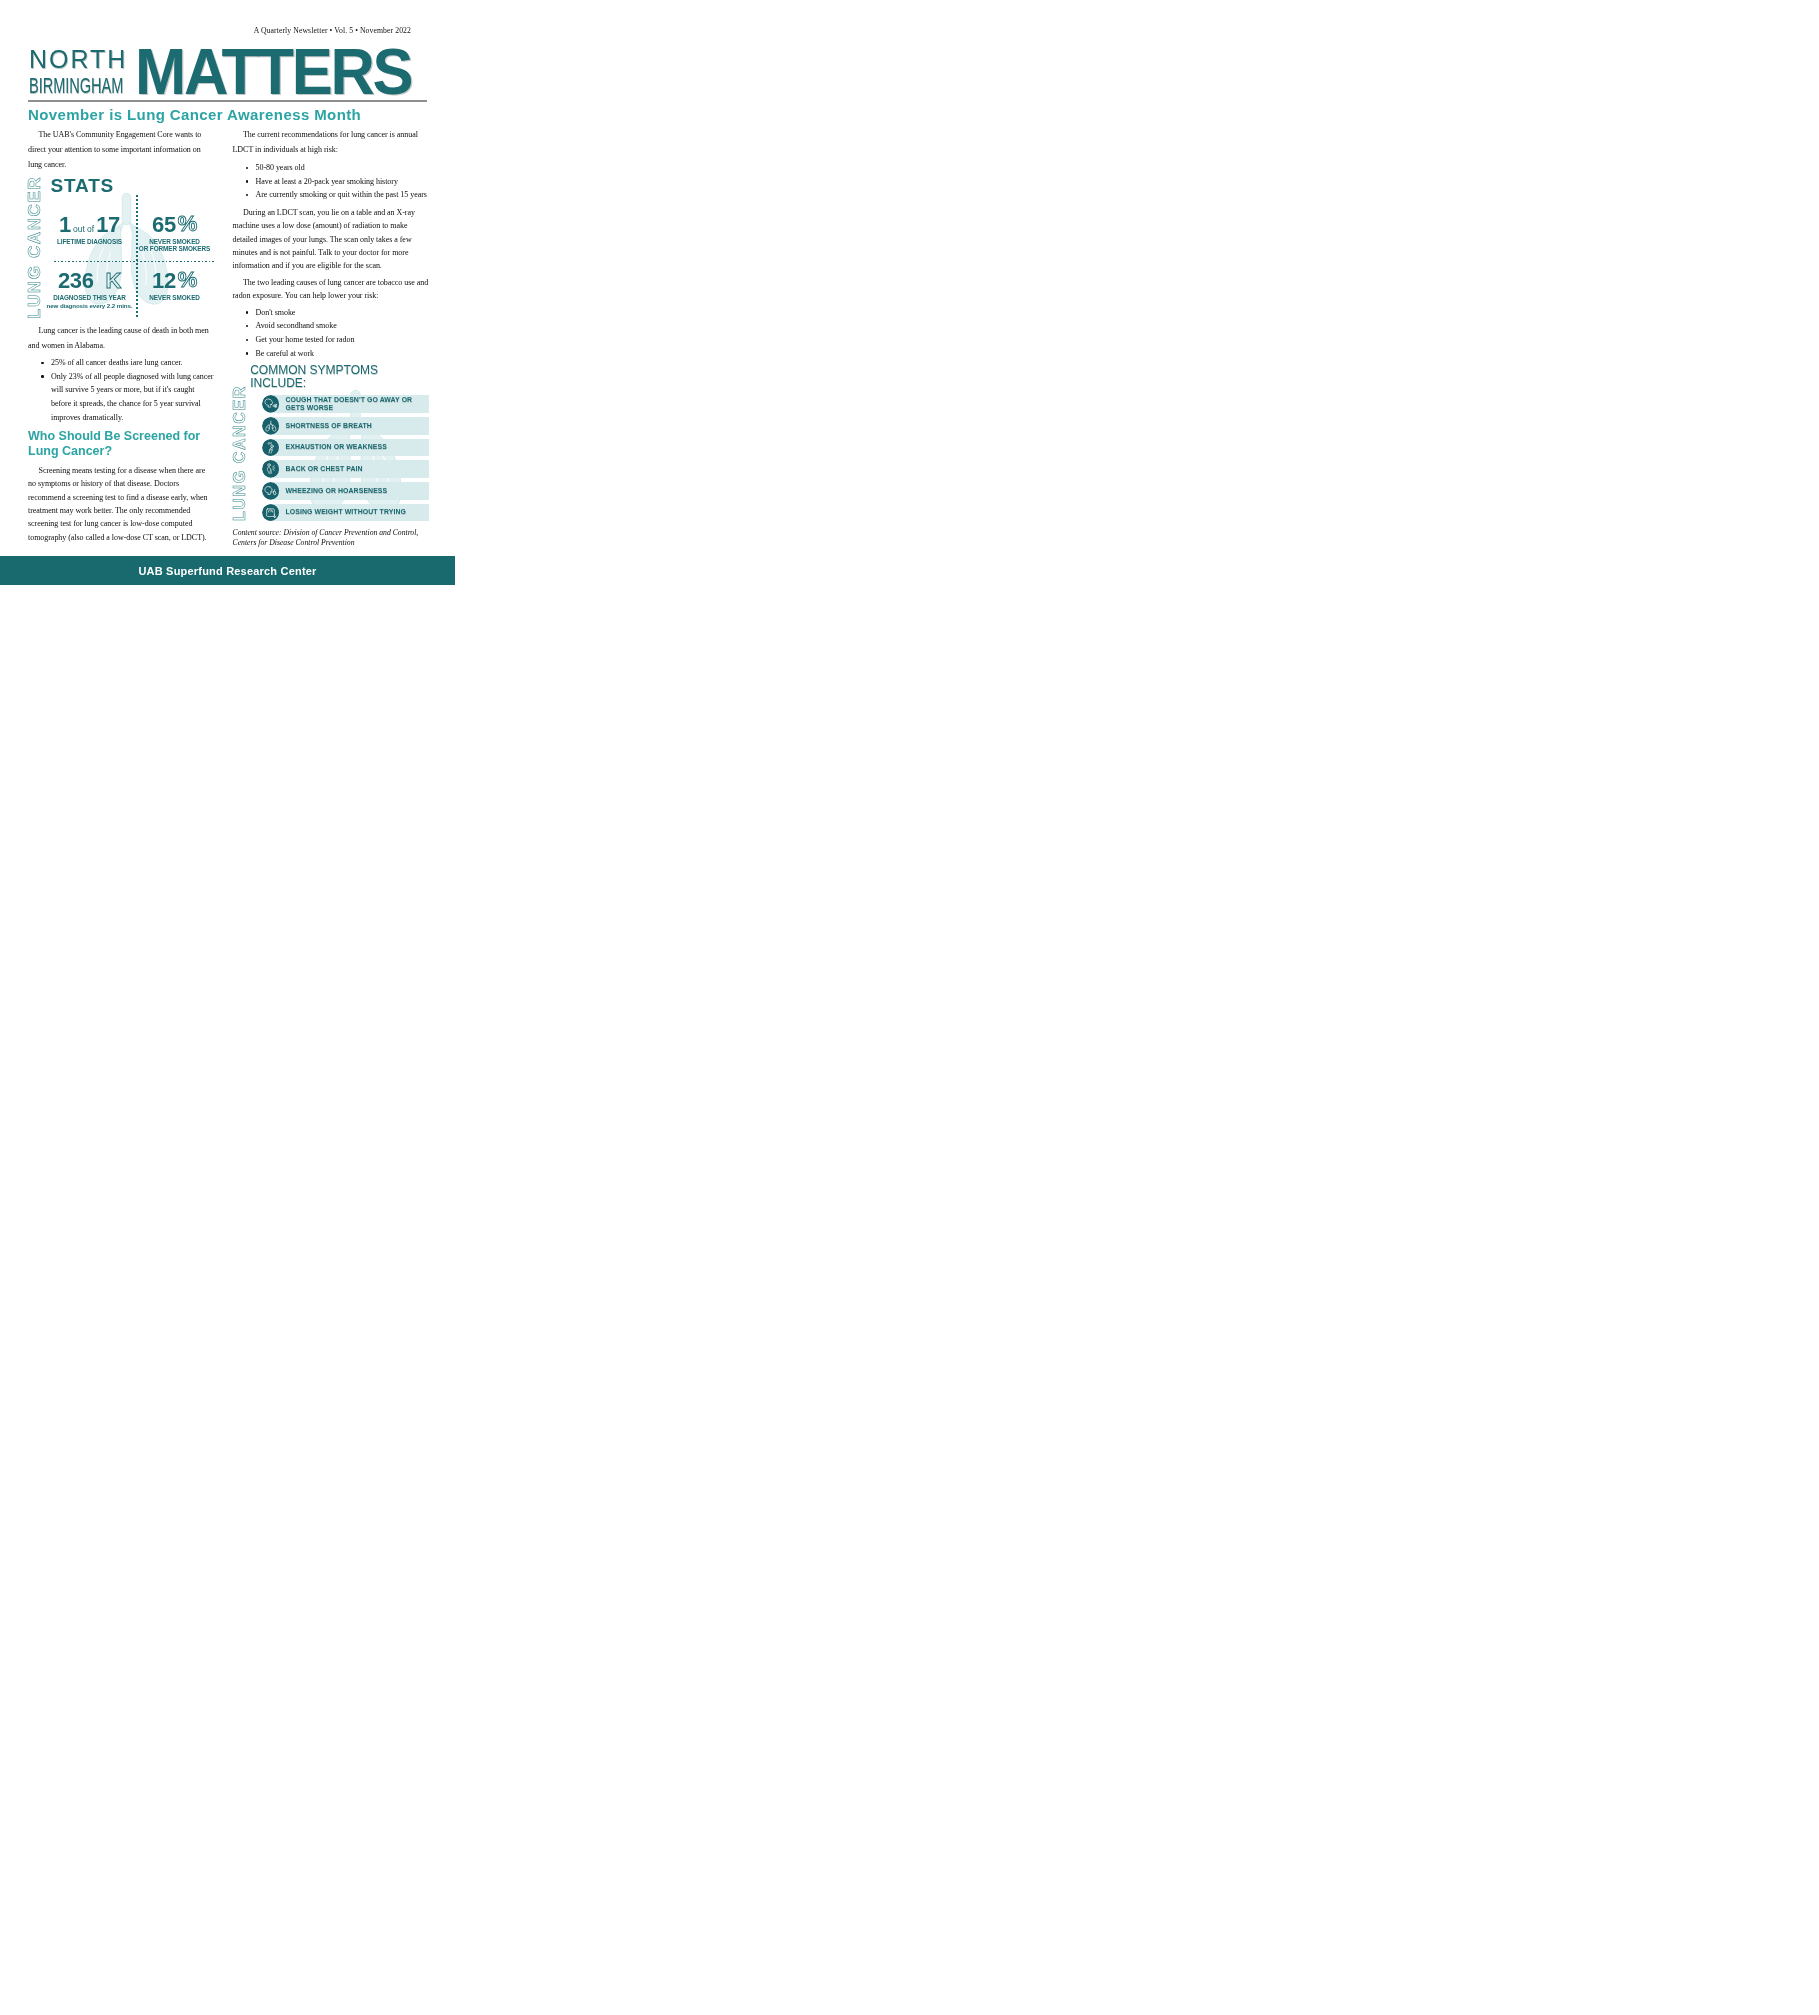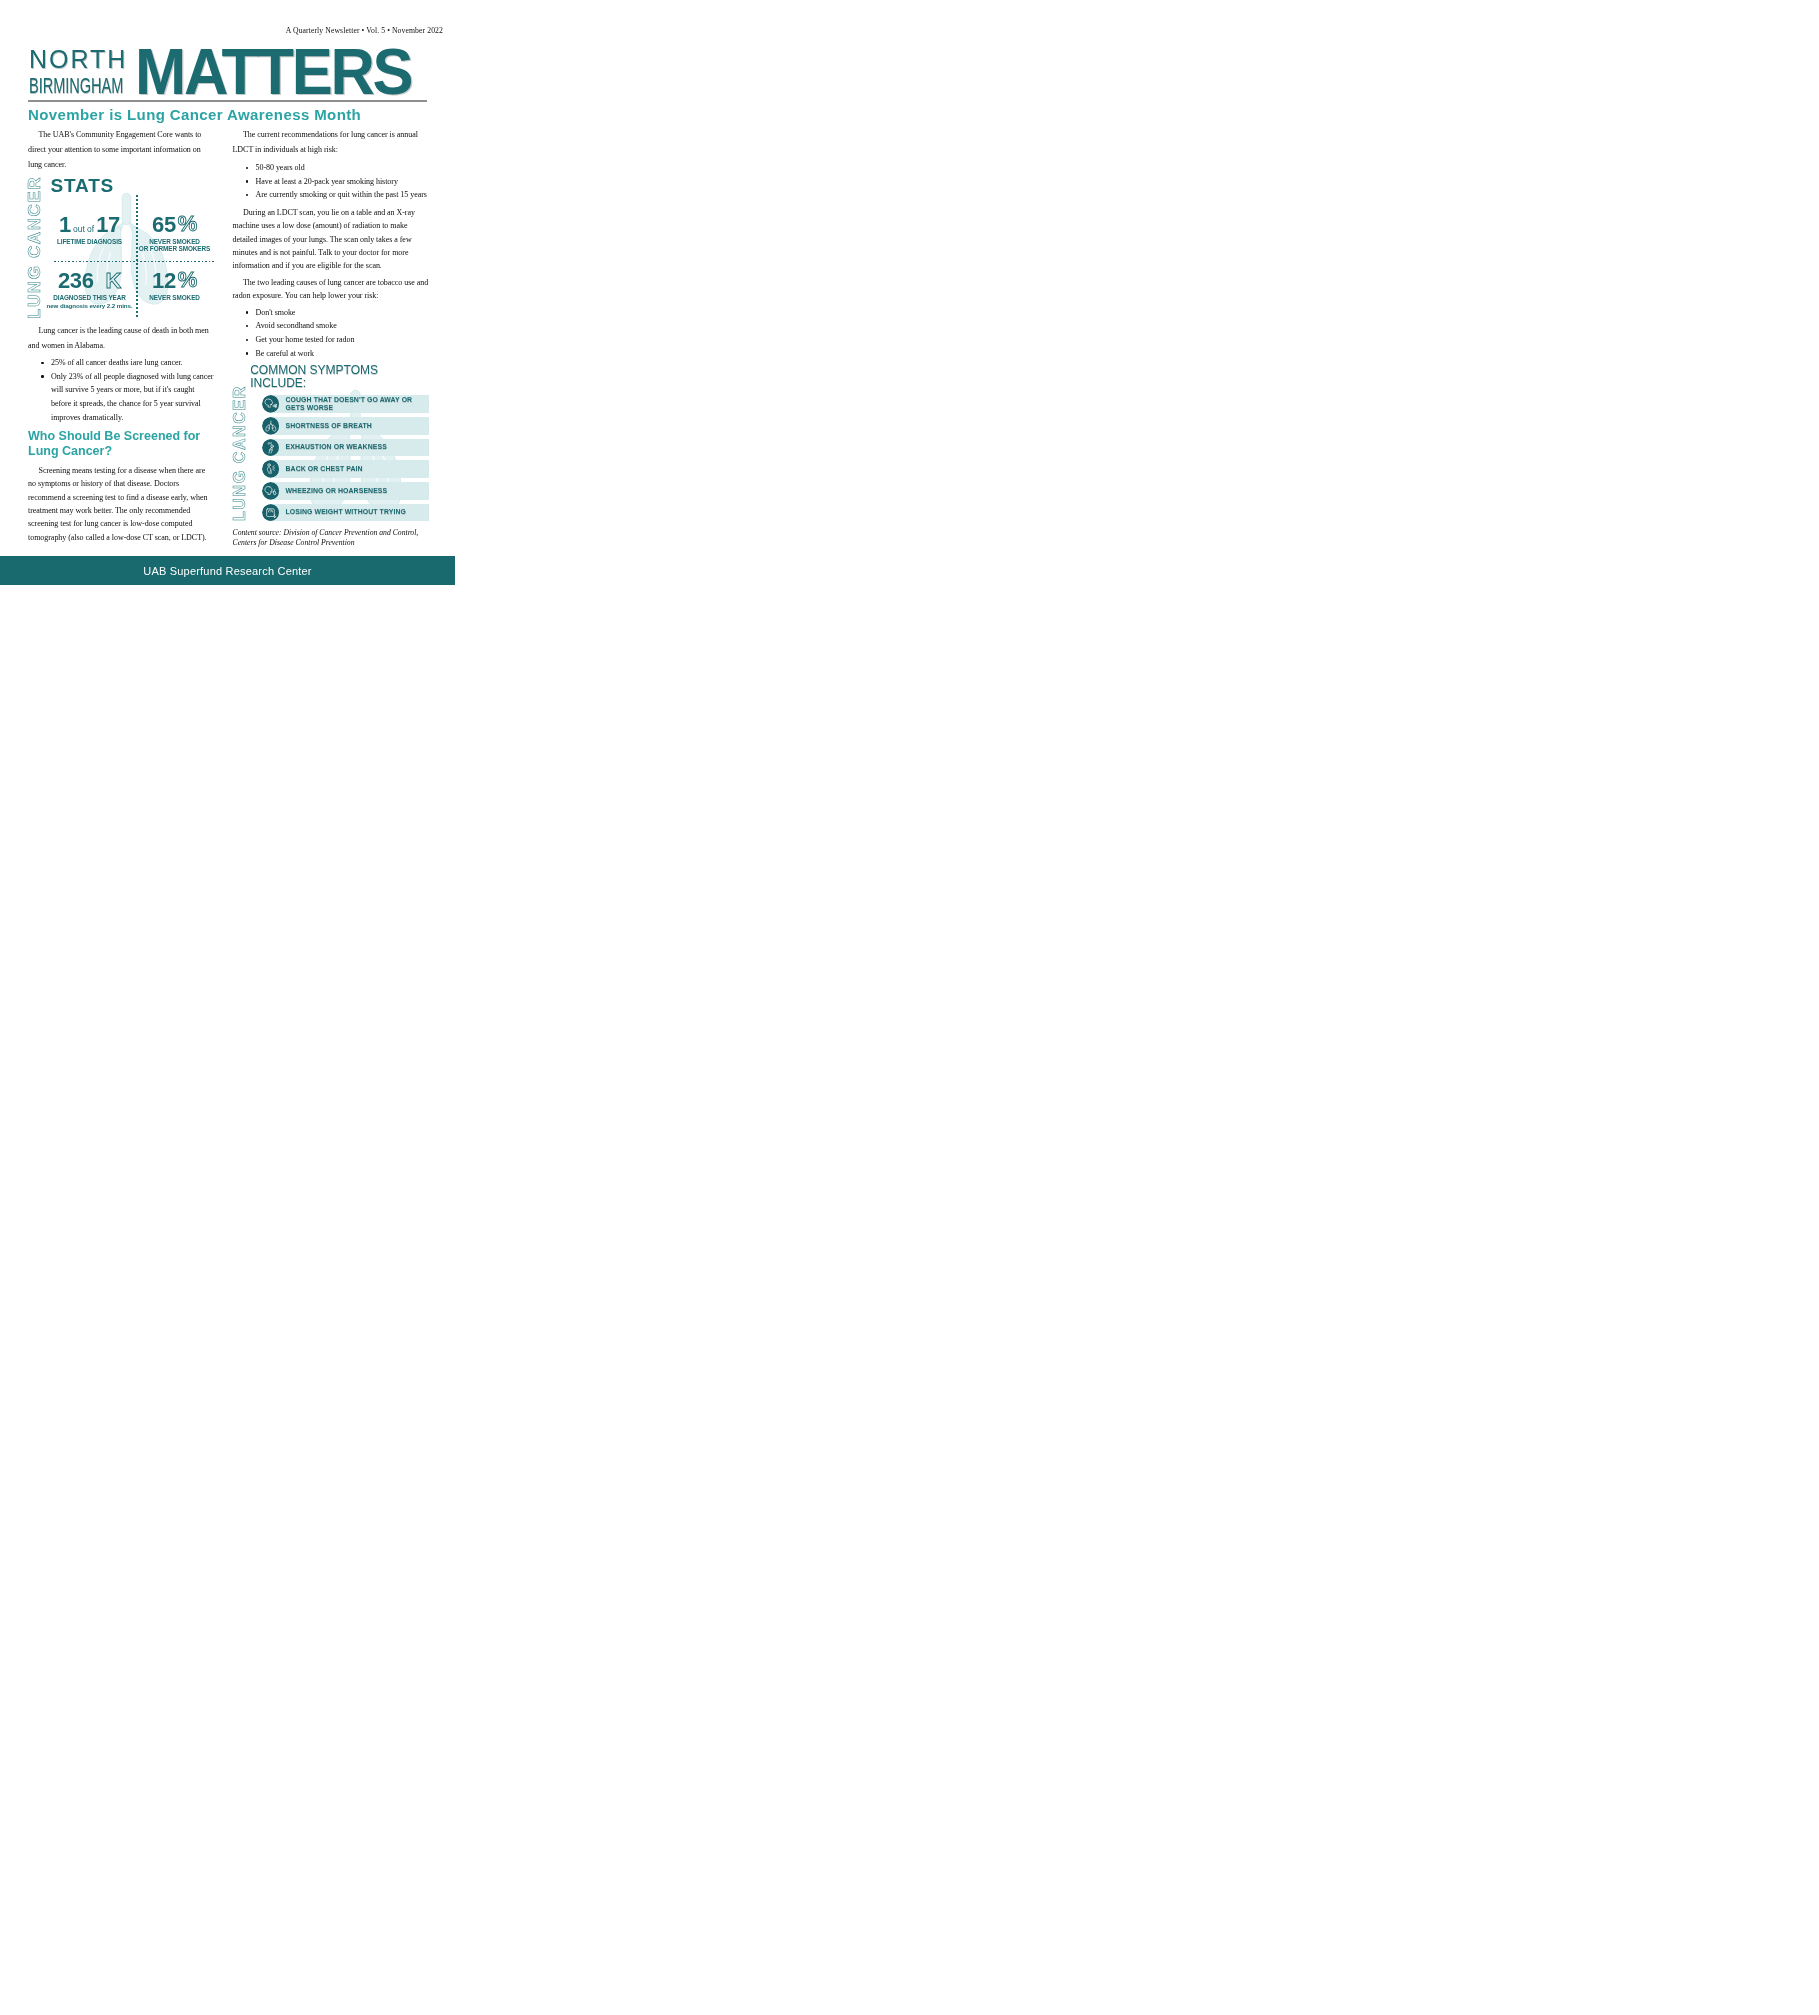--- a/index.html
+++ b/index.html
@@ -12,21 +12,21 @@
     --rule:#8E8E8E;
     --ink:#0D0D0D;
     --label-stroke:#2F8287;
   }
   *{margin:0;padding:0;box-sizing:border-box}
   html,body{background:#fff}
   .page{position:relative;width:455px;height:585px;background:#fff;overflow:hidden;
         font-family:"Liberation Serif",serif;color:var(--ink)}
 
   
-  .issue-line{position:absolute;top:26px;right:12px;font-size:7.7px;color:#111;letter-spacing:0.1px}
+  .issue-line{position:absolute;top:26px;right:44px;font-size:7.7px;color:#111;letter-spacing:0.1px}
   .mh-north{position:absolute;top:48px;left:29px;font-family:"Liberation Sans",sans-serif;
             font-weight:400;font-size:25px;line-height:22.6px;letter-spacing:2px;color:var(--teal);
             text-shadow:0.8px 0.8px 0 rgba(140,146,146,.55)}
   .mh-birmingham{position:absolute;top:76px;left:29px;font-family:"Liberation Sans",sans-serif;
             font-weight:400;font-size:22px;line-height:20px;color:var(--teal);
             transform:scaleX(.66);transform-origin:0 0;white-space:nowrap;
             text-shadow:0.8px 0.8px 0 rgba(140,146,146,.55)}
   .mh-matters{position:absolute;top:47px;left:135px;font-family:"Liberation Sans",sans-serif;
             font-weight:700;font-size:64px;line-height:50px;letter-spacing:-2.4px;color:var(--teal);
             transform:scaleX(.96);transform-origin:0 0;white-space:nowrap;
@@ -85,21 +85,21 @@
   .symptom-band{position:absolute;left:35px;right:0;top:0;bottom:0;background:var(--band)}
   .symptom-circle{position:absolute;left:29px;top:0;width:17.7px;height:17.7px;border-radius:50%;z-index:2}
   .symptom-label{position:absolute;left:53px;right:2.4px;top:50%;transform:translateY(-50%);
           font-family:"Liberation Sans",sans-serif;font-weight:700;font-size:6.9px;line-height:7.7px;
           letter-spacing:0.1px;color:var(--teal);text-shadow:0.2px 0.4px 0 rgba(96,118,120,.3);z-index:2}
   .source{font-style:italic;font-size:7.7px;line-height:10.5px;margin-top:5.6px;position:relative;z-index:2}
 
   
   .footer{position:absolute;left:0;right:0;bottom:0;height:29px;background:var(--teal-footer);
           display:flex;align-items:center;justify-content:center}
-  .footer-text{font-family:"Liberation Sans",sans-serif;font-weight:400;font-size:11px;color:#fff;letter-spacing:0.2px}
+  .footer-text{font-family:"Liberation Sans",sans-serif;font-weight:700;font-size:11px;color:#fff;letter-spacing:0.2px}
 
   svg{display:block}
 </style>
 </head>
 <body>
 
 <div class="page">
 
   <div class="issue-line">A Quarterly Newsletter • Vol. 5 • November 2022</div>
   <div class="mh-north">NORTH</div>

